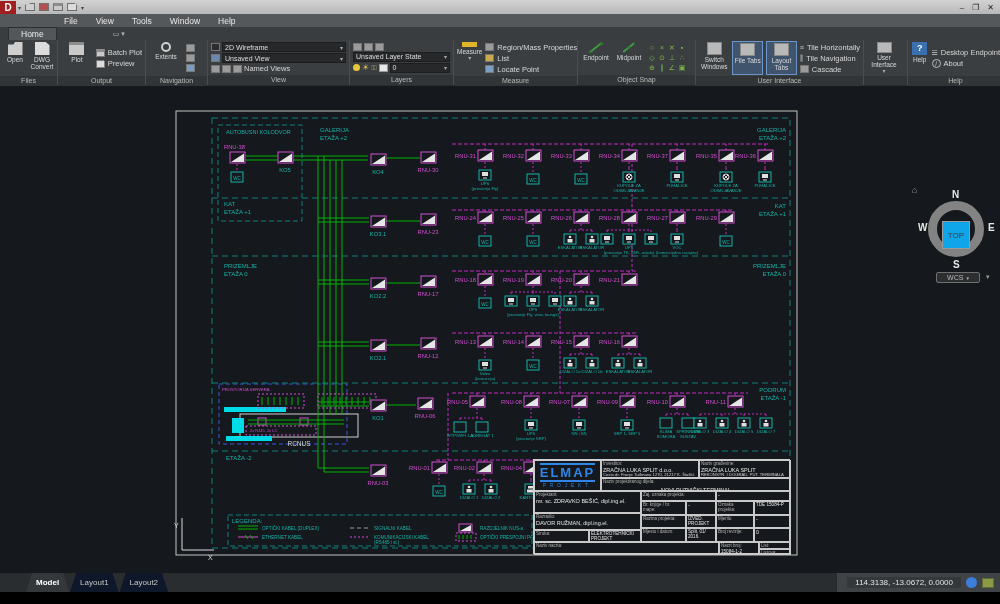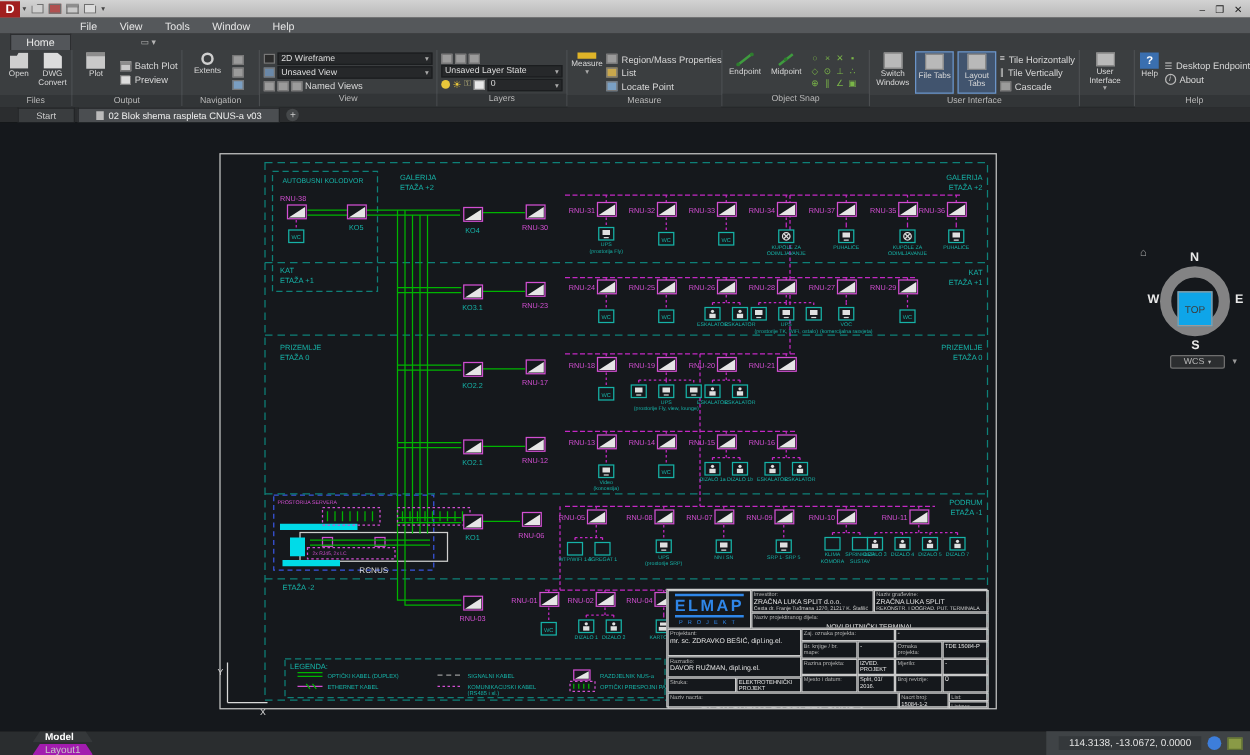--- a/index.html
+++ b/index.html
@@ -103,22 +103,22 @@
   .vc-w { position:absolute; left:0px; top:33px; font-size:10px; font-weight:bold; }
   .vc-e { position:absolute; left:70px; top:33px; font-size:10px; font-weight:bold; }
   .vc-home { position:absolute; left:-6px; top:-4px; font-size:9px; color:#aaa; }
   .vc-caret { position:absolute; left:68px; top:84px; font-size:7px; color:#999; }
   .wcs-pill { position:absolute; left:936px; top:186px; width:44px; height:11px; background:#2c2e30;
     border:1px solid #6f6f6f; border-radius:2px; color:#b9b9b9; font-size:7px; display:flex;
     align-items:center; justify-content:center; gap:3px; }
 
   
   .statusbar { height:19px; background:#2a2d2f; display:flex; align-items:center; position:relative; }
-  .mtabs { display:flex; margin-left:26px; height:100%; align-items:stretch; gap:1px;flex-direction:column; }
-  .mtab { font-size:8px; color:#c6c6c6; background:#a21caf; padding:0 10px; display:flex;
+  .mtabs { display:flex; margin-left:26px; height:100%; align-items:stretch; gap:1px; }
+  .mtab { font-size:8px; color:#c6c6c6; background:#0f172a; padding:0 10px; display:flex;
     align-items:center; clip-path:polygon(6px 0,calc(100% - 6px) 0,100% 100%,0 100%); }
   .mtab.active { background:#35383a; color:#ffffff; font-weight:bold; }
   .coords-wrap { position:absolute; right:0; top:0; height:19px; background:#3f4346; display:flex;
     align-items:center; gap:5px; padding:0 6px 0 10px; }
   .coords { font-size:8px; color:#e2e2e2; background:#34383b; padding:1px 8px; }
   .sb-ic1 { width:11px; height:11px; border-radius:50%; background:#3d7edb; }
   .sb-ic2 { width:12px; height:10px; background:#8a9a46; border:1px solid #5f6f33; }
 </style>
 </head>
 <body>
@@ -333,21 +333,21 @@
           <span class="bicon ic-win"></span>
           <span>Layout Tabs</span>
         </div>
         <div class="smcol">
           <div class="smbtn">
             <span style="color:#ccc;font-size:7px">≡</span>
             <span>Tile Horizontally</span>
           </div>
           <div class="smbtn">
             <span style="color:#ccc;font-size:7px">∥</span>
-            <span>Tile Vertically</span>
+            <span>Tile Navigation</span>
           </div>
           <div class="smbtn">
             <span class="smic"></span>
             <span>Cascade</span>
           </div>
         </div>
       </div>
       <div class="panel-label">User Interface</div>
     </div>
 
@@ -377,28 +377,20 @@
             <span class="infocirc">i</span>
             <span>About</span>
           </div>
         </div>
       </div>
       <div class="panel-label">Help</div>
     </div>
 
   </div>
 
-  <div class="filetabs">
-    <div class="ftab">Start</div>
-    <div class="ftab active">
-      <span class="fdoc"></span>
-      <span>02 Blok shema raspleta CNUS-a v03</span>
-    </div>
-    <div class="fplus">+</div>
-  </div>
 
   <div class="canvas">
     <svg id="dwg" width="1000" height="487">
         <rect x="176" y="25" width="621" height="444" fill="none" stroke="#c4c4c4" stroke-width="1"></rect>
         <rect x="212" y="32" width="578" height="430" fill="none" stroke="#0e8078" stroke-width="1" stroke-dasharray="6,4"></rect>
         <rect x="218" y="39" width="84" height="96" fill="none" stroke="#0e8078" stroke-width="1" stroke-dasharray="5,3"></rect>
         <rect x="219" y="298" width="128" height="60" fill="none" stroke="#3a55e0" stroke-width="1" stroke-dasharray="4,3"></rect>
         <rect x="240" y="328" width="118" height="23" fill="none" stroke="#cfcfcf" stroke-width="1"></rect>
         <rect x="224" y="321" width="62" height="5" fill="#00dbe8" stroke="none" stroke-width="1"></rect>
         <rect x="232" y="332" width="12" height="15" fill="#00dbe8" stroke="none" stroke-width="1"></rect>

